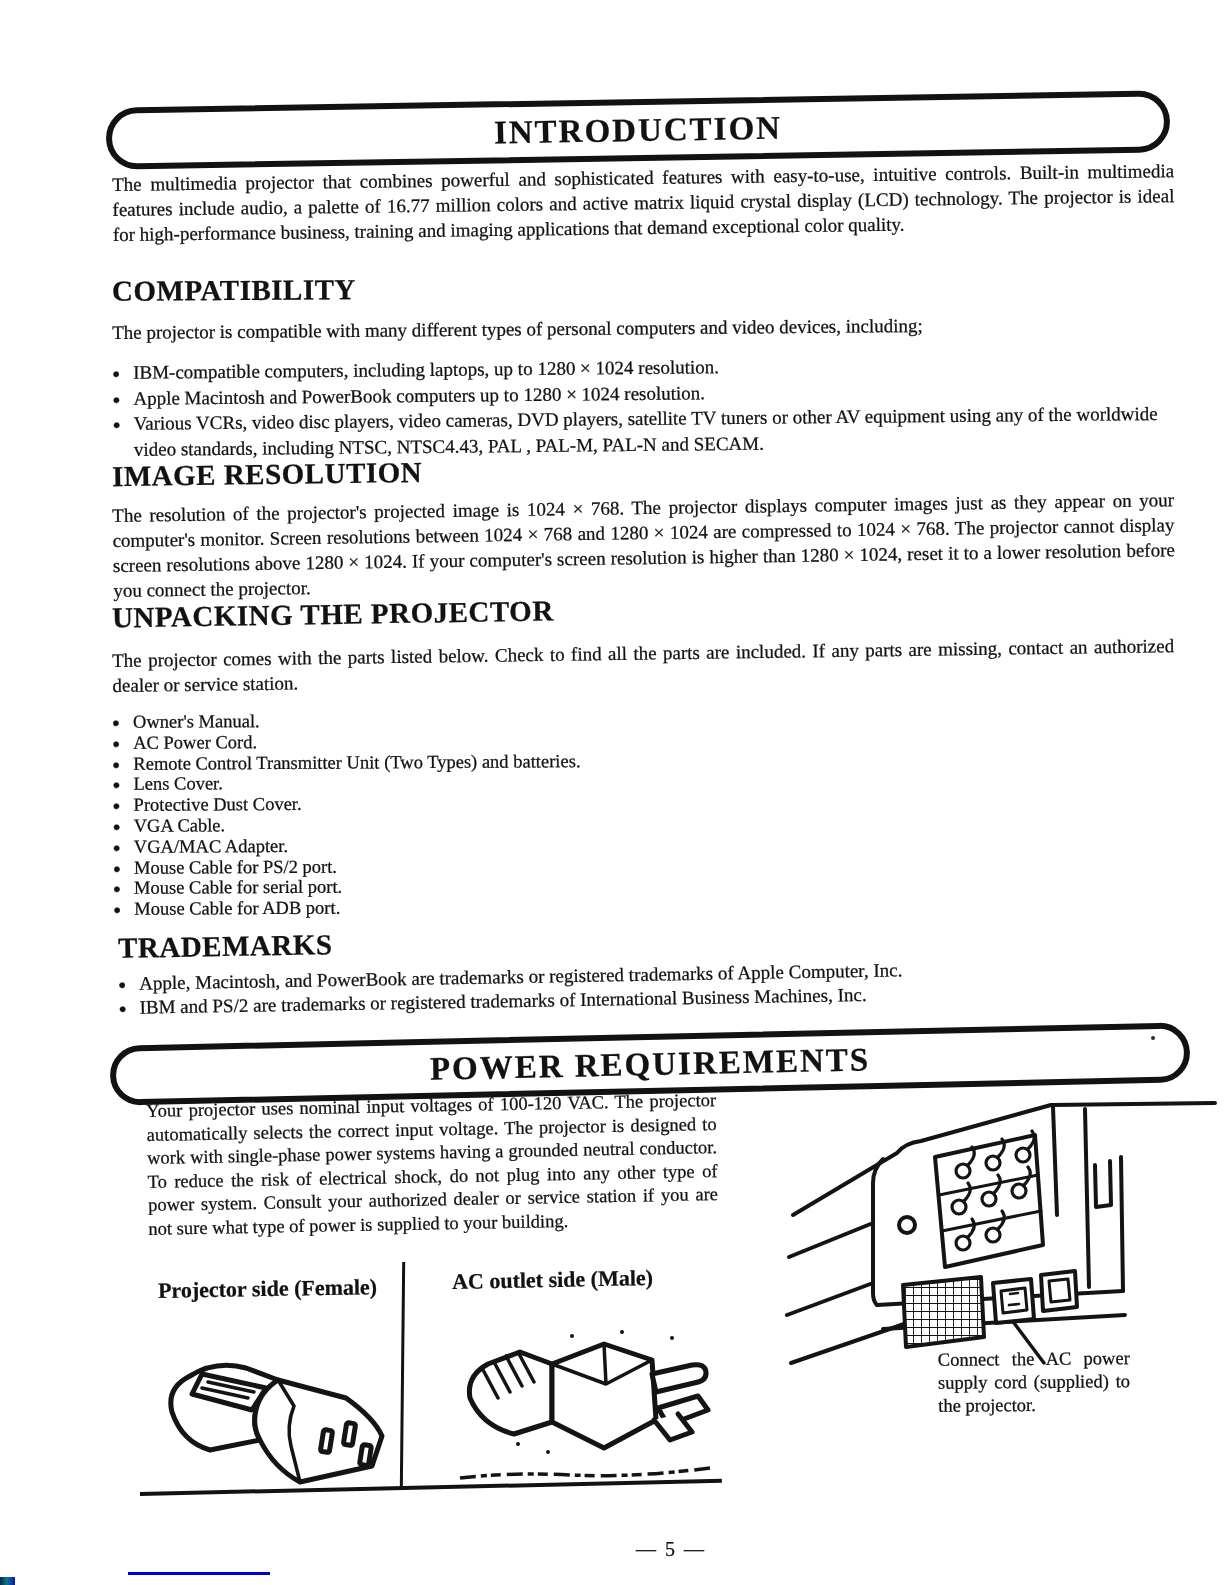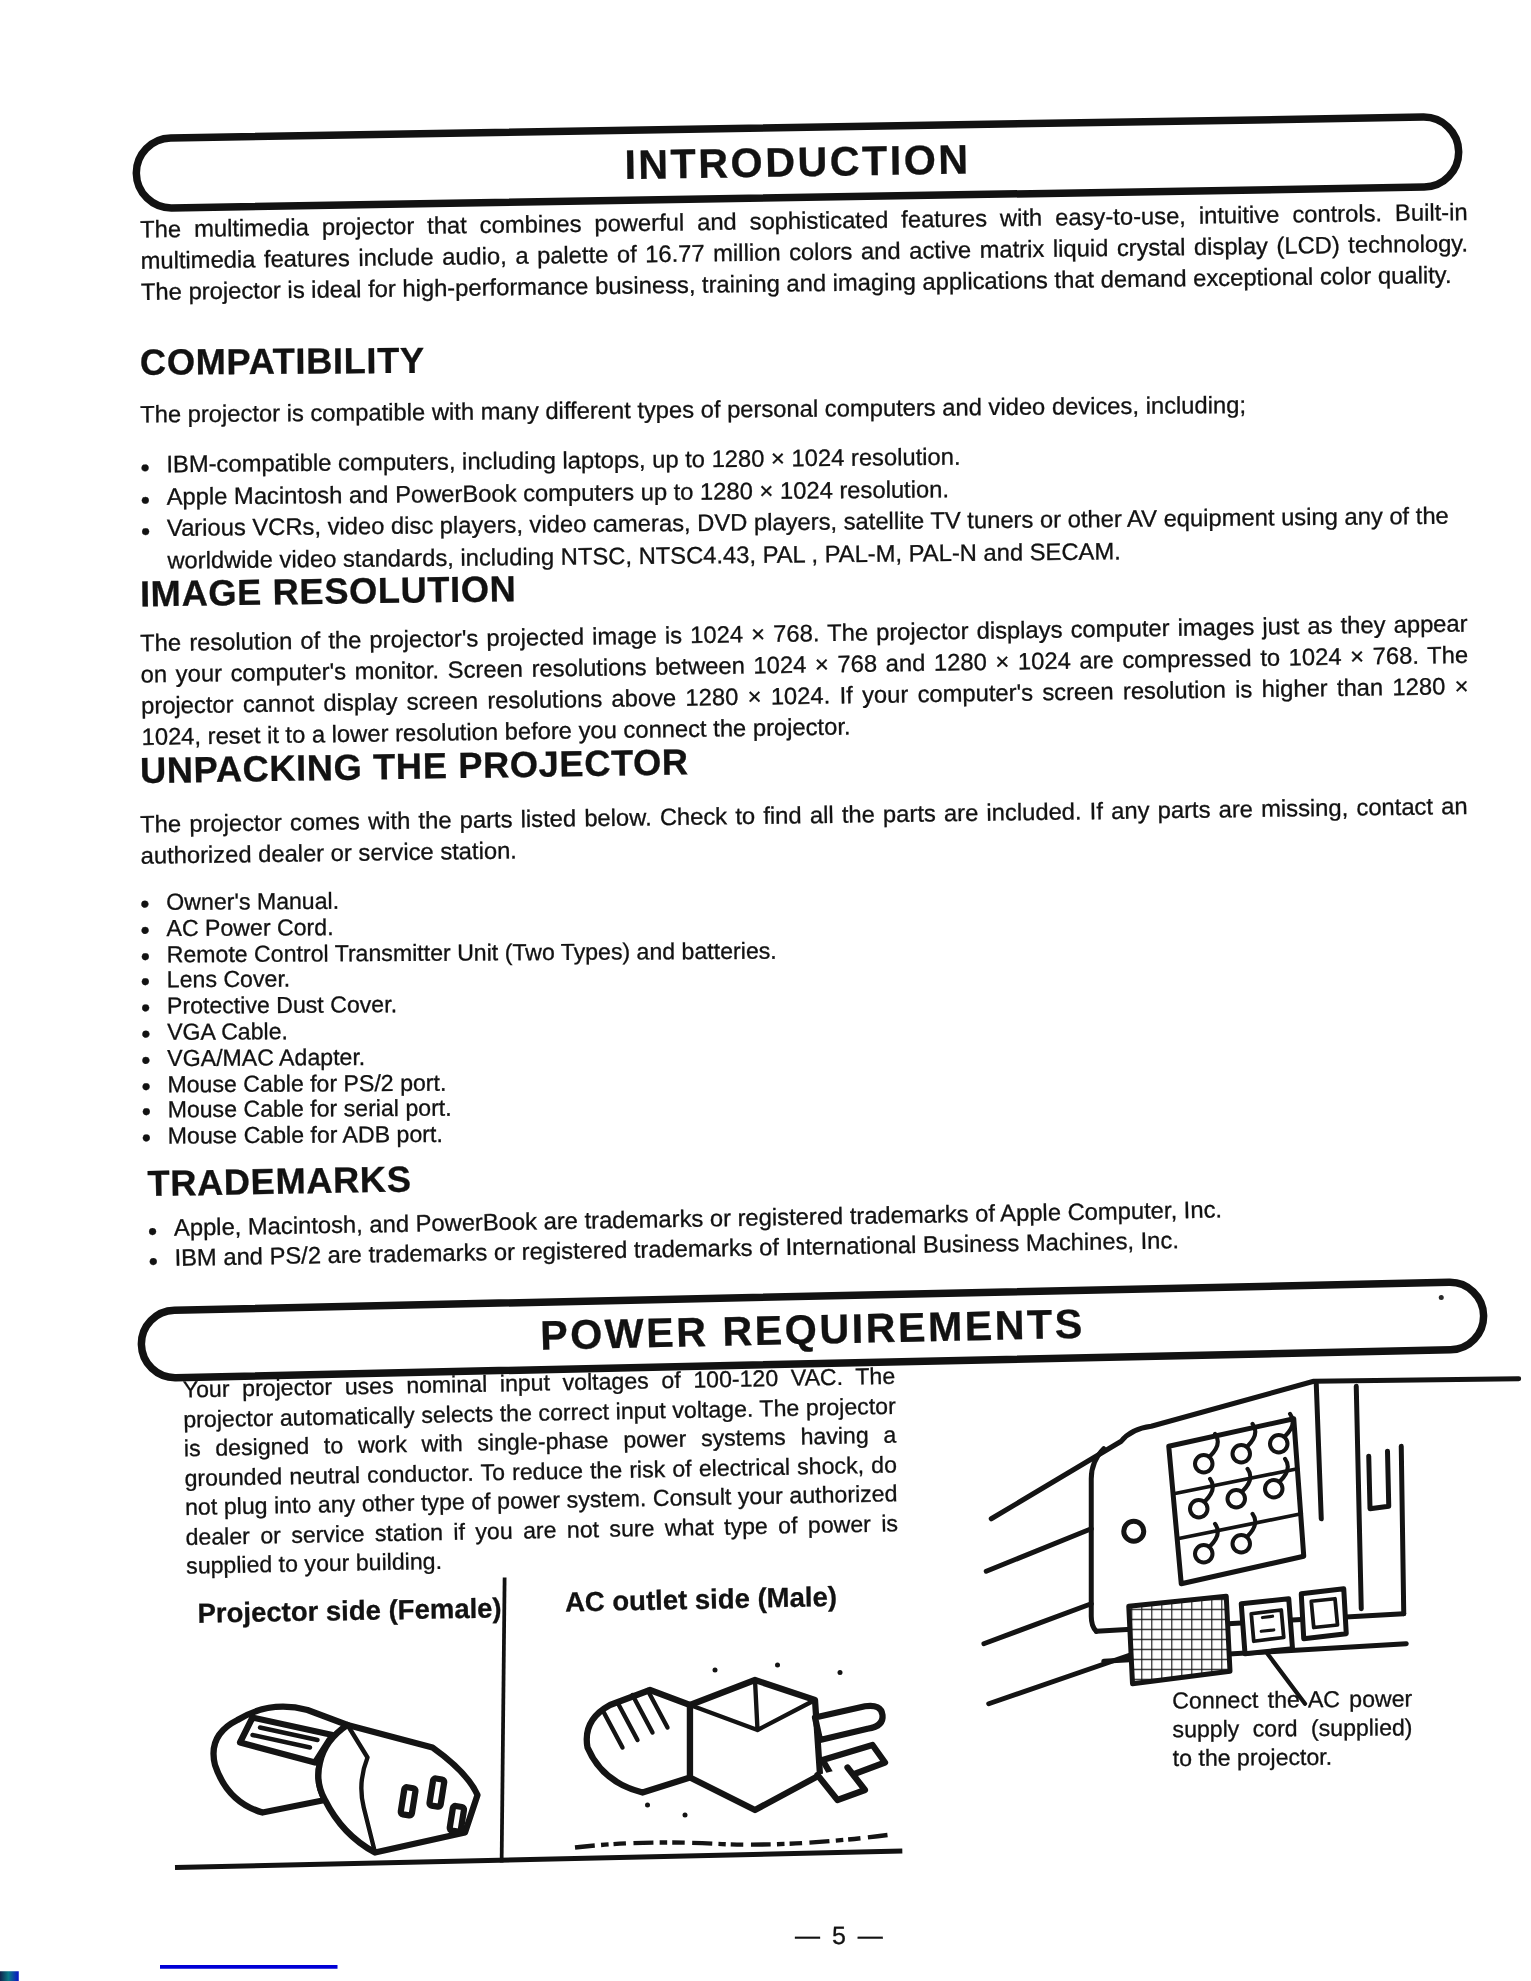--- a/index.html
+++ b/index.html
@@ -1,19 +1,19 @@
 <!DOCTYPE html>
 <html><head>
 <meta charset="utf-8">
 <style>
   html,body { margin:0; padding:0; background:#d9d9d9; }
   .page {
     position:relative; width:1225px; height:1585px; margin:0 auto;
     background:#ffffff; color:#121212;
-    font-family:Liberation Sans, sans-serif;
+    font-family:Liberation Serif, serif;
     overflow:hidden;
     -webkit-text-stroke:0.25px #111;
   }
   .abs { position:absolute; }
 
   
   .banner {
     position:absolute; border:6px solid #121212; border-radius:36px;
     background:#fff; display:flex; align-items:center; justify-content:center;
   }

